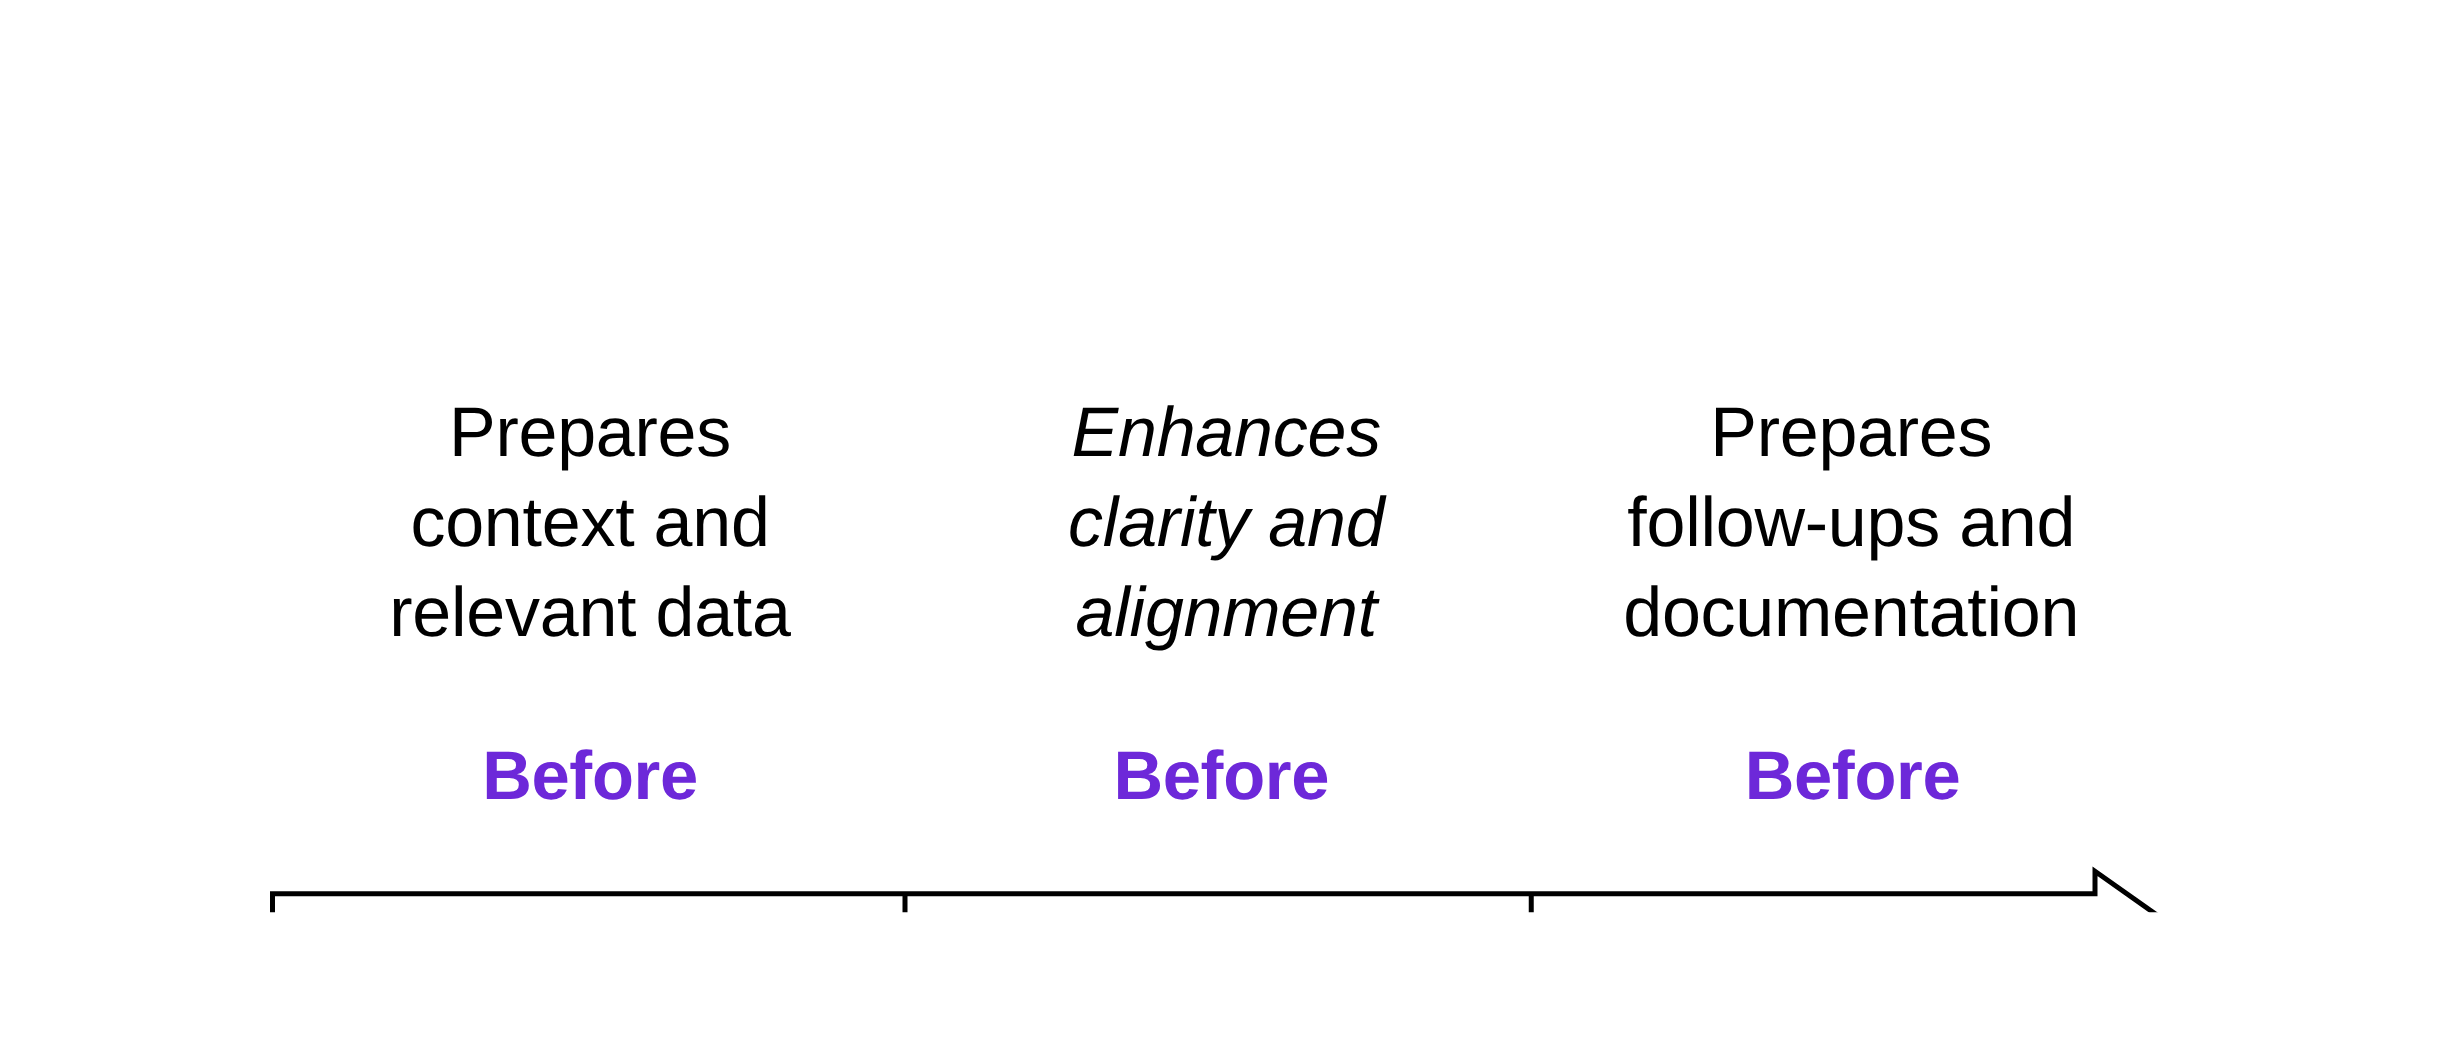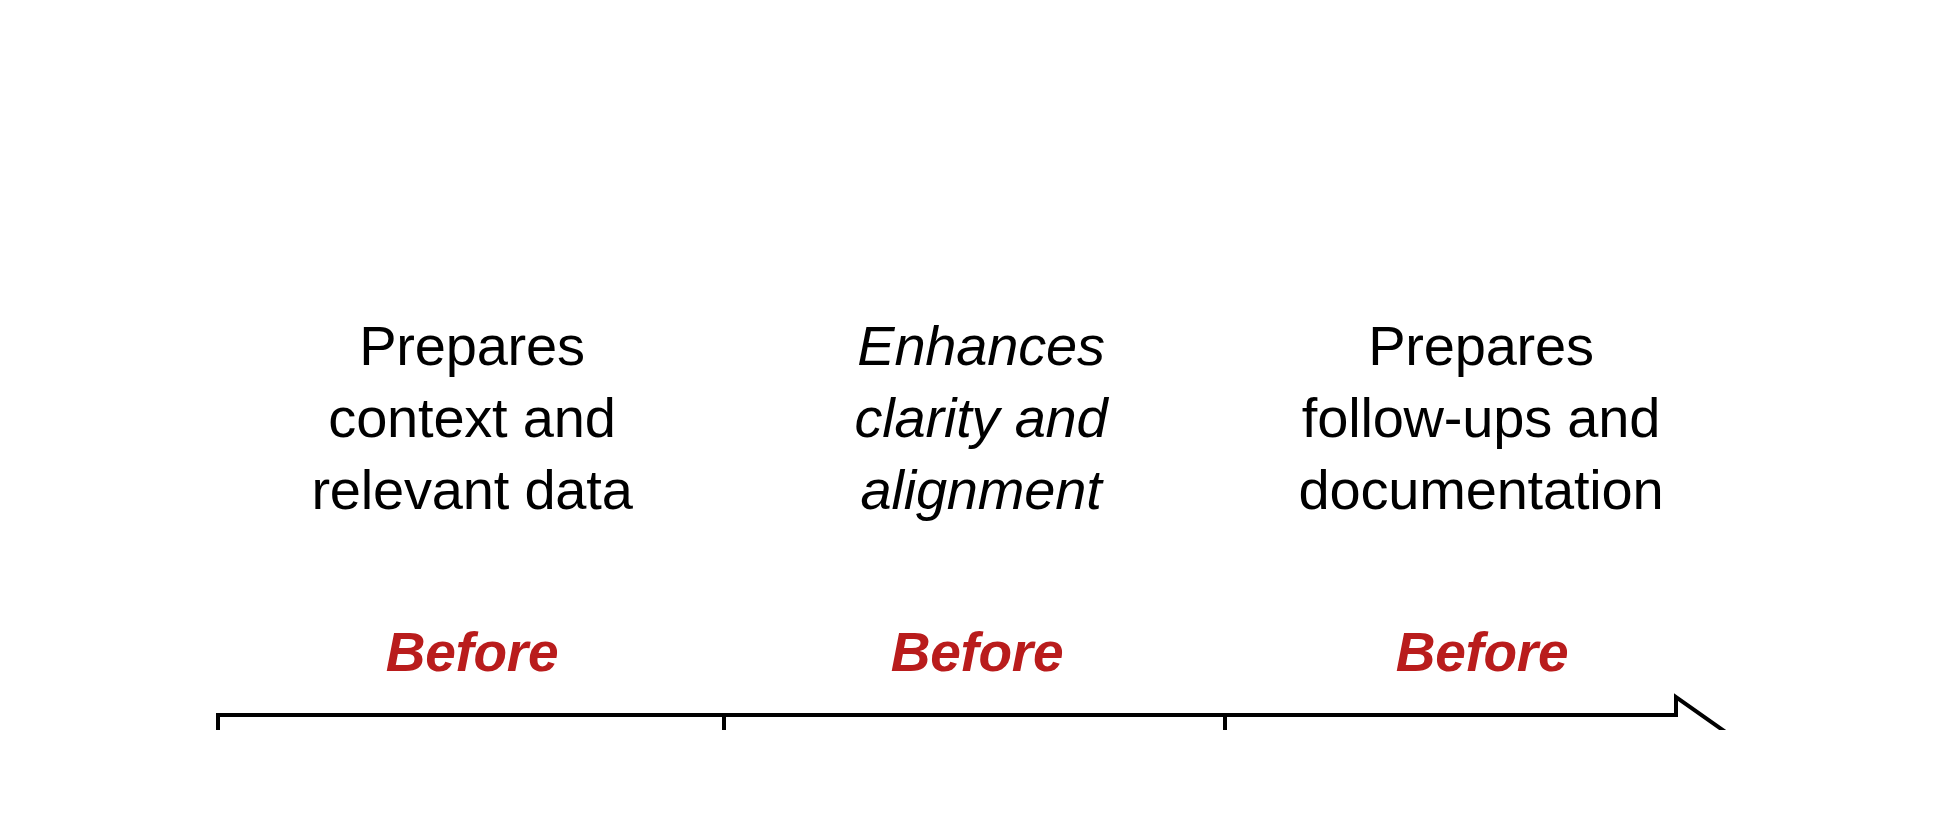--- a/index.html
+++ b/index.html
@@ -34,28 +34,27 @@
     font-size: 56px;
     line-height: 72px;
     font-weight: 400;
     color: #000000;
     letter-spacing: -0.2px;
     white-space: pre-line;
   }
   .phase-label {
     position: absolute;
     width: 420px;
-    top: 572px;
+    top: 540px;
     text-align: center;
     font-family: "Liberation Sans", sans-serif;
     font-size: 55px;
     font-weight: 700;
-    color: #b91c1c;
+    color: #6d28d9;
     letter-spacing: -0.3px;
-    font-style: italic;
   }
   .phase-label.c0 { left: 262px; }
   .phase-label.c1 { left: 767px; }
   .phase-label.c2 { left: 1272px; }
 
   #arrow-svg {
     position: absolute;
     left: 0;
     top: 0;
     width: 1950px;

